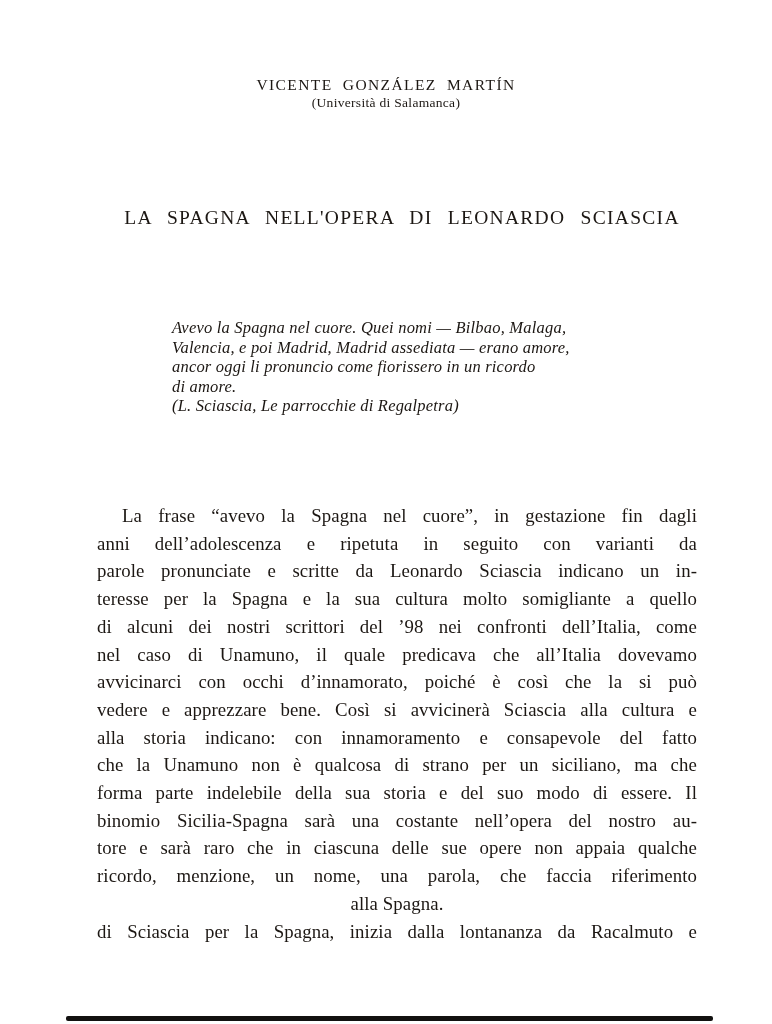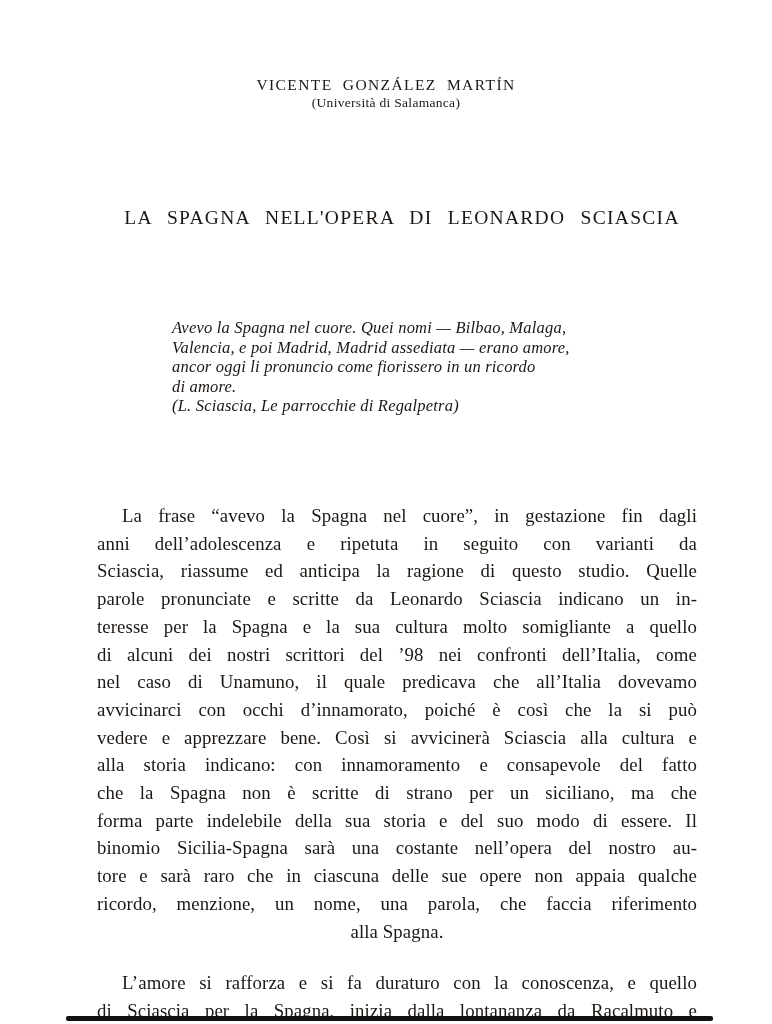--- a/index.html
+++ b/index.html
@@ -103,36 +103,34 @@
     <div class="ep-ln">Valencia, e poi Madrid, Madrid assediata — erano amore,</div>
     <div class="ep-ln">ancor oggi li pronuncio come fiorissero in un ricordo</div>
     <div class="ep-ln">di amore.</div>
     <div class="ep-ln">(L. Sciascia, Le parrocchie di Regalpetra)</div>
   </blockquote>
 
   <div class="body-text">
     <div class="para">
       <div class="ln indent">La frase “avevo la Spagna nel cuore”, in gestazione fin dagli</div>
       <div class="ln">anni dell’adolescenza e ripetuta in seguito con varianti da</div>
-      <div class="ln">Sciascia, riassume ed anticipa la ragione di questo studio. Quelle</div>
       <div class="ln">parole pronunciate e scritte da Leonardo Sciascia indicano un in-</div>
       <div class="ln">teresse per la Spagna e la sua cultura molto somigliante a quello</div>
       <div class="ln">di alcuni dei nostri scrittori del ’98 nei confronti dell’Italia, come</div>
       <div class="ln">nel caso di Unamuno, il quale predicava che all’Italia dovevamo</div>
       <div class="ln">avvicinarci con occhi d’innamorato, poiché è così che la si può</div>
       <div class="ln">vedere e apprezzare bene. Così si avvicinerà Sciascia alla cultura e</div>
       <div class="ln">alla storia indicano: con innamoramento e consapevole del fatto</div>
-      <div class="ln">che la Spagna non è scritte di strano per un siciliano, ma che</div>
+      <div class="ln">che la Unamuno non è qualcosa di strano per un siciliano, ma che</div>
       <div class="ln">forma parte indelebile della sua storia e del suo modo di essere. Il</div>
       <div class="ln">binomio Sicilia-Spagna sarà una costante nell’opera del nostro au-</div>
       <div class="ln">tore e sarà raro che in ciascuna delle sue opere non appaia qualche</div>
       <div class="ln">ricordo, menzione, un nome, una parola, che faccia riferimento</div>
       <div class="ln-short">alla Spagna.</div>
     </div>
     <div class="para">
-      <div class="ln indent">L’amore si rafforza e si fa duraturo con la conoscenza, e quello</div>
       <div class="ln">di Sciascia per la Spagna, inizia dalla lontananza da Racalmuto e</div>
     </div>
   </div>
 
   <div class="scan-bar"></div>
 
 </div>
 
 </body></html>

